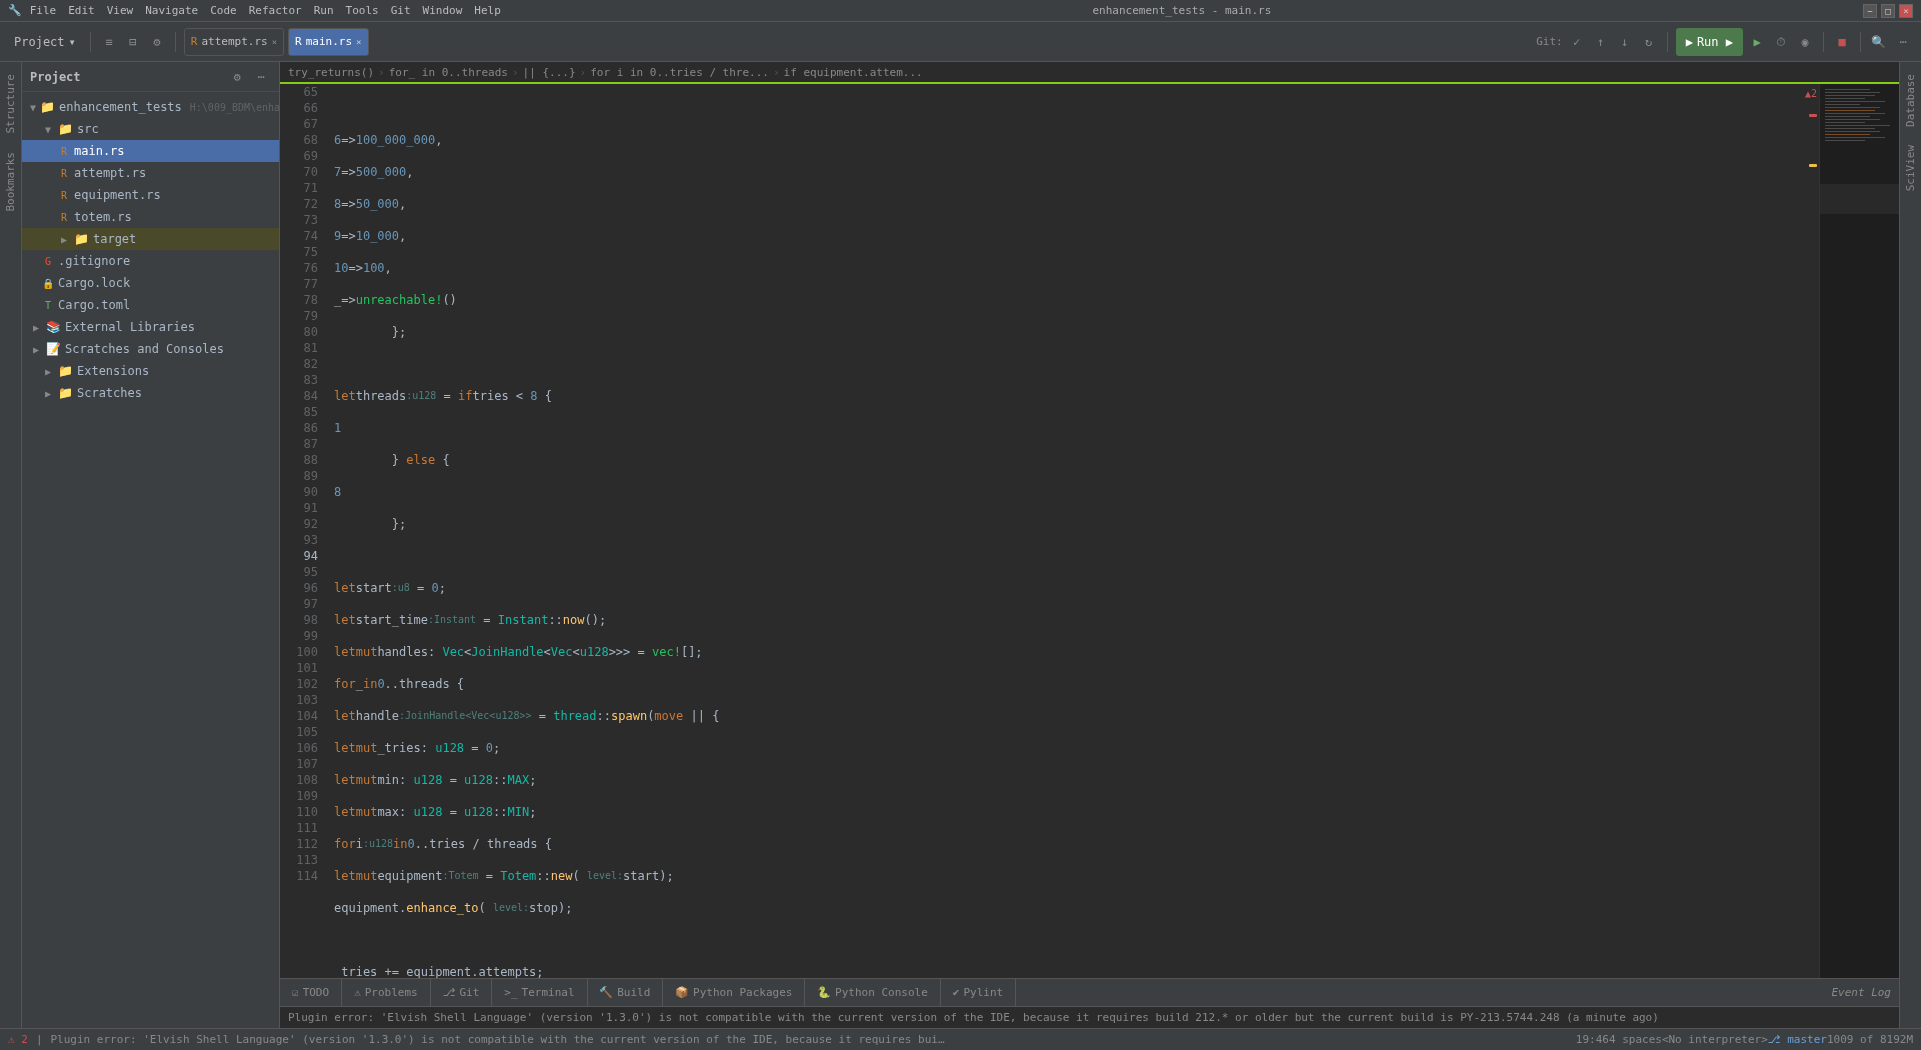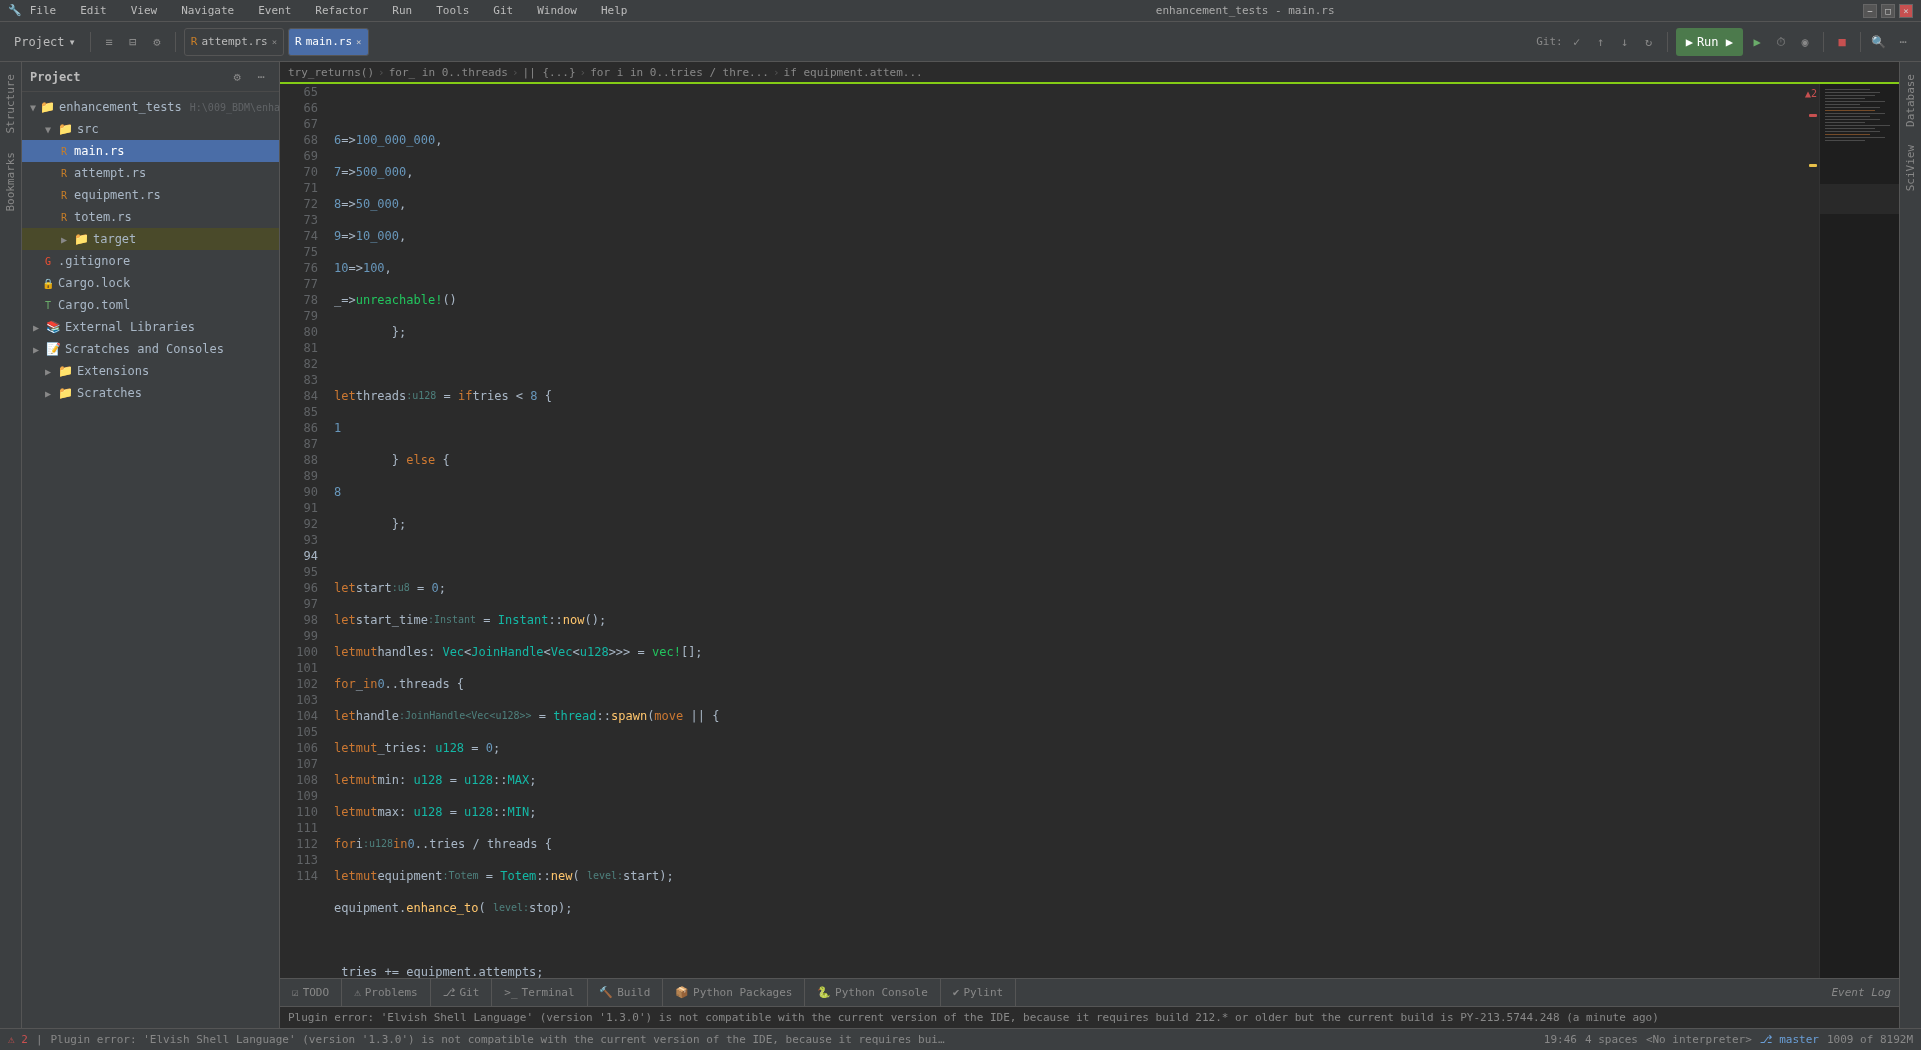--- a/index.html
+++ b/index.html
@@ -309,21 +309,21 @@
       display: flex;
       align-items: center;
       justify-content: space-between;
       padding: 0 8px;
       font-size: 11px;
       color: #888;
       border-top: 1px solid #555;
       flex-shrink: 0;
     }
     .status-left { display: flex; align-items: center; gap: 8px; }
-    .status-right { display: flex; align-items: flex-end; gap: 8px; }
+    .status-right { display: flex; align-items: flex-end; }
     .status-error { color: #c75050; }
     .git-branch { color: #6a9fd8; }
 
     
     .vertical-label {
       writing-mode: vertical-lr;
       transform: rotate(180deg);
       font-size: 11px;
       color: #888;
       padding: 8px 2px;
@@ -355,26 +355,26 @@
       flex: 1;
       overflow: hidden;
     }
   </style>
 </head>
 <body>
 
 <div class="title-bar">
   <div class="title-bar-left">
     <span>🔧</span>
-    <span style="display:flex;gap:24px;">
+    <span style="display:flex;gap:12px;">
       <span>File</span>
       <span>Edit</span>
       <span>View</span>
       <span>Navigate</span>
-      <span>Event</span>
+      <span>Code</span>
       <span>Refactor</span>
       <span>Run</span>
       <span>Tools</span>
       <span>Git</span>
       <span>Window</span>
       <span>Help</span>
     </span>
   </div>
   <div style="font-size:11px;color:#aaa;">enhancement_tests - main.rs</div>
   <div class="title-bar-controls">

